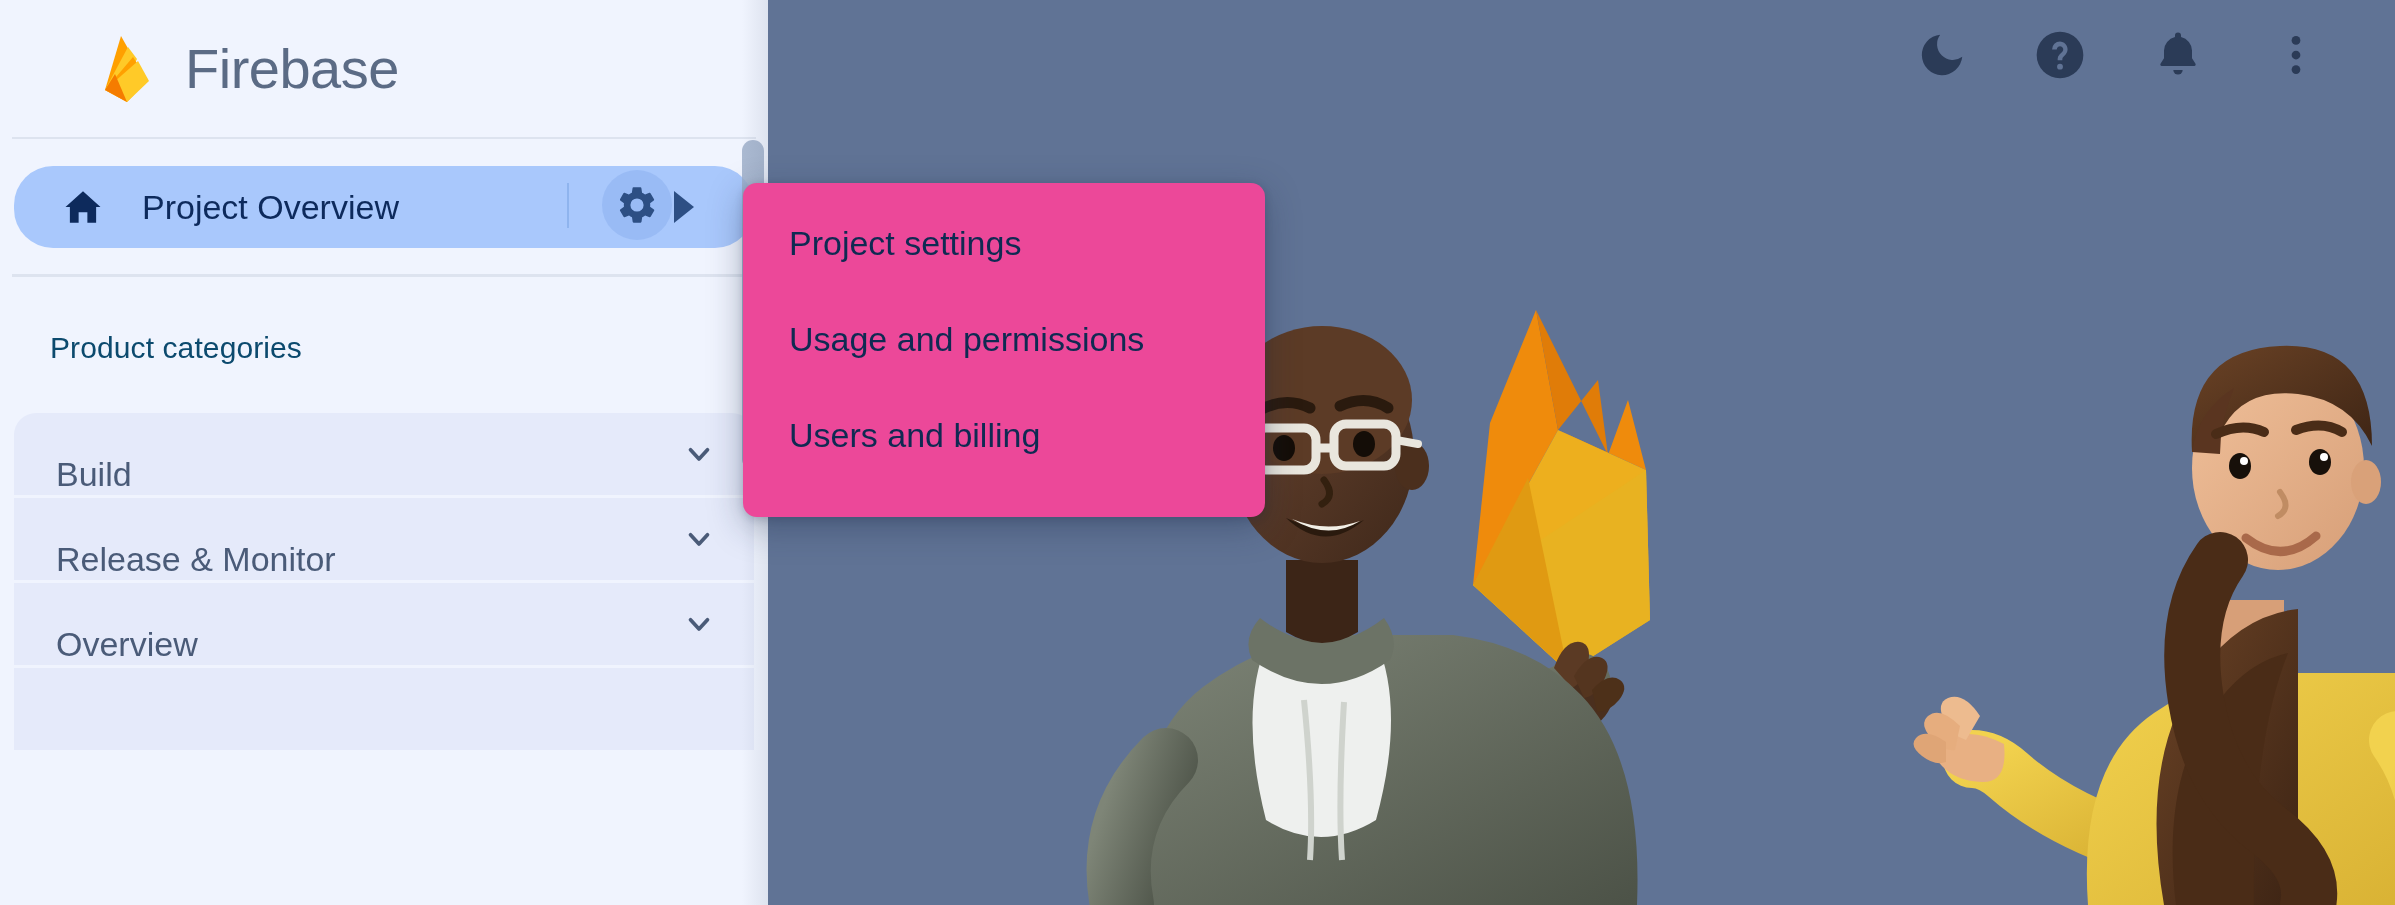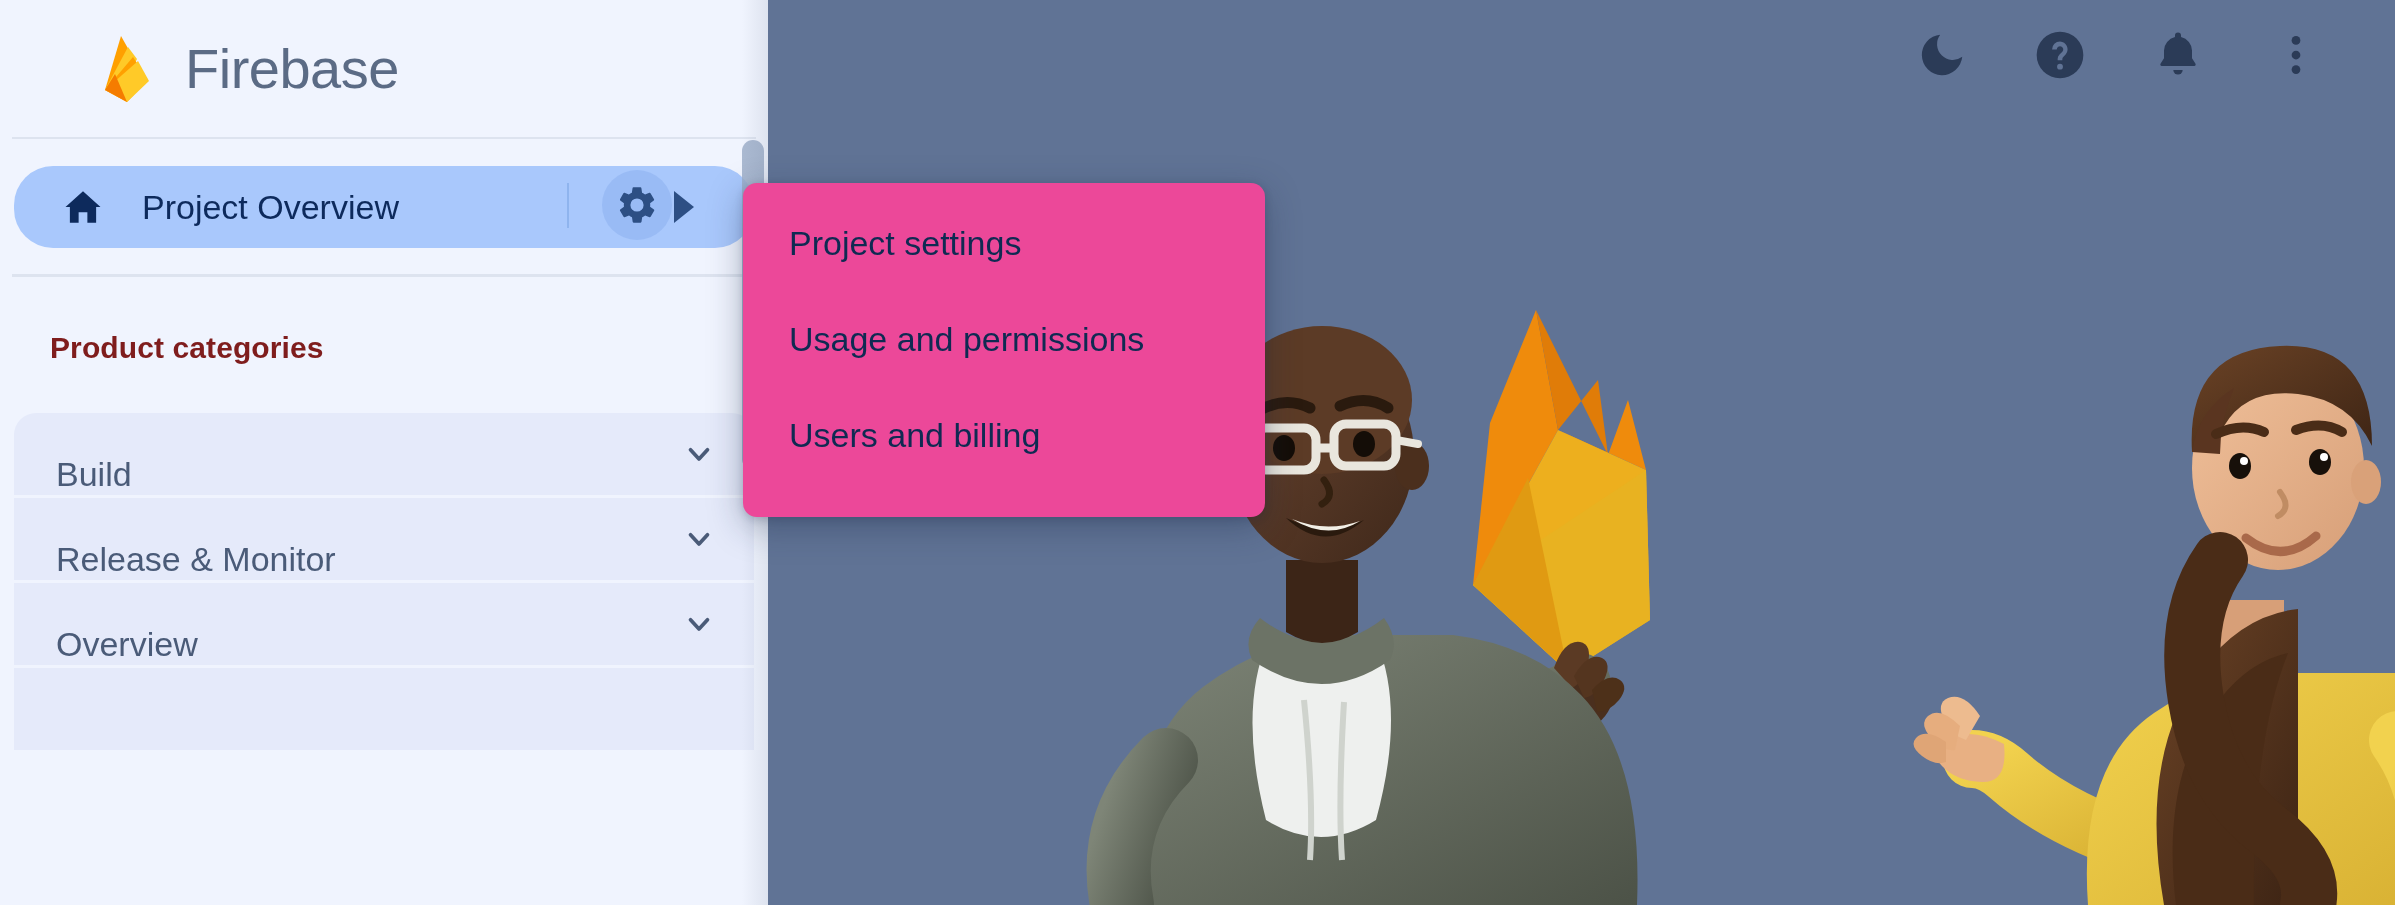--- a/index.html
+++ b/index.html
@@ -112,24 +112,23 @@
   }
 
   .divider2 {
     height: 3px;
     background: #dde3ef;
     margin: 26px 12px 0 12px;
   }
 
   .section-label {
     font-size: 30px;
-    color: #7f1d1d;
+    color: #0c4a6e;
     padding: 54px 0 0 50px;
     letter-spacing: 0.1px;
-    font-weight: bold;
   }
 
   .categories {
     margin-top: 48px;
     padding: 0 14px;
   }
   .category {
     display: flex;
     align-items: center;
     justify-content: space-between;

